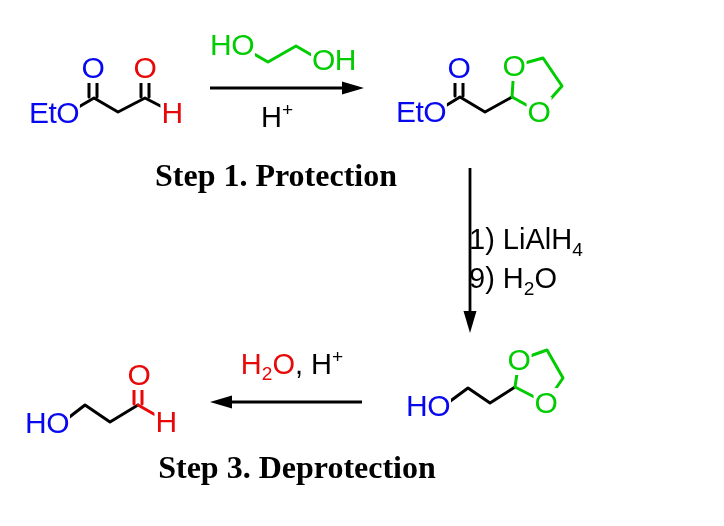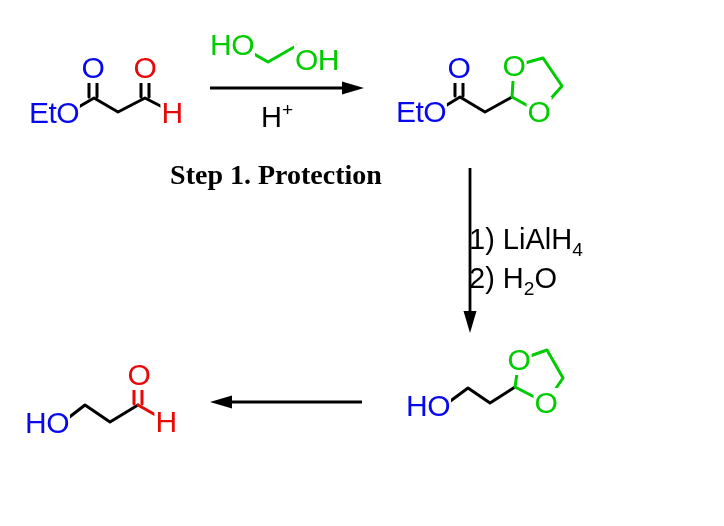--- a/index.html
+++ b/index.html
@@ -23,21 +23,21 @@
   }
   .blue{color:#0808EE;}
   .red{color:#E80808;}
   .green{color:#00CC00;}
   .black{color:#000000;}
   .step-label{
     position:absolute;
     transform:translate(-50%,-50%);
     font-family:"Liberation Serif", serif;
     font-weight:700;
-    font-size:28px;
+    font-size:32px;
     color:#000;
     white-space:nowrap;
     line-height:1;
   }
   .cond{
     position:absolute;
     font-size:29px;
     color:#000;
     line-height:39px;
     white-space:nowrap;
@@ -98,36 +98,38 @@
       <path d="M134,404 L134,378 M142,404 L142,378" fill="none" stroke="#E80808" stroke-width="3" stroke-linecap="round"></path>
     </g>
   </svg>
 
   <span class="atom blue" style="left:54px;top:113px">EtO</span>
   <span class="atom blue" style="left:93px;top:68px">O</span>
   <span class="atom red" style="left:145px;top:68px">O</span>
   <span class="atom red" style="left:172px;top:113px">H</span>
 
   <span class="atom green" style="left:232px;top:45px">HO</span>
-  <span class="atom green" style="left:317px;top:60px">OH</span>
+  <span class="atom green" style="left:334px;top:60px">OH</span>
 
   <span class="cond-center" style="left:277px;top:117px"><span>H</span><sup>+</sup></span>
 
   <span class="atom blue" style="left:421px;top:112px">EtO</span>
   <span class="atom blue" style="left:459px;top:68px">O</span>
   <span class="atom green" style="left:514px;top:66px">O</span>
   <span class="atom green" style="left:539px;top:112px">O</span>
 
   <span class="step-label" style="left:276px;top:175px">Step 1. Protection</span>
+  <span class="step-label" style="left:297px;top:467px">Step 3. Deprotection</span>
 
   <div class="cond" style="left:469px;top:220px">
     <div><span>1) LiAlH</span><sub>4</sub></div>
-    <div><span>2) H</span><sub>2</sub><span>O</span></div>
+    <div><span>9) H</span><sub>2</sub><span>O</span></div>
   </div>
 
+  <span class="cond-center" style="left:292px;top:364px"><span class="red"><span>H</span><sub>2</sub><span>O</span></span><span class="black"><span>, H</span><sup>+</sup></span></span>
 
   <span class="atom blue" style="left:47px;top:423px">HO</span>
   <span class="atom red" style="left:139px;top:375px">O</span>
   <span class="atom red" style="left:166px;top:422px">H</span>
 
   <span class="atom blue" style="left:428px;top:406px">HO</span>
   <span class="atom green" style="left:519px;top:360px">O</span>
   <span class="atom green" style="left:546px;top:403px">O</span>
 
 </div>

